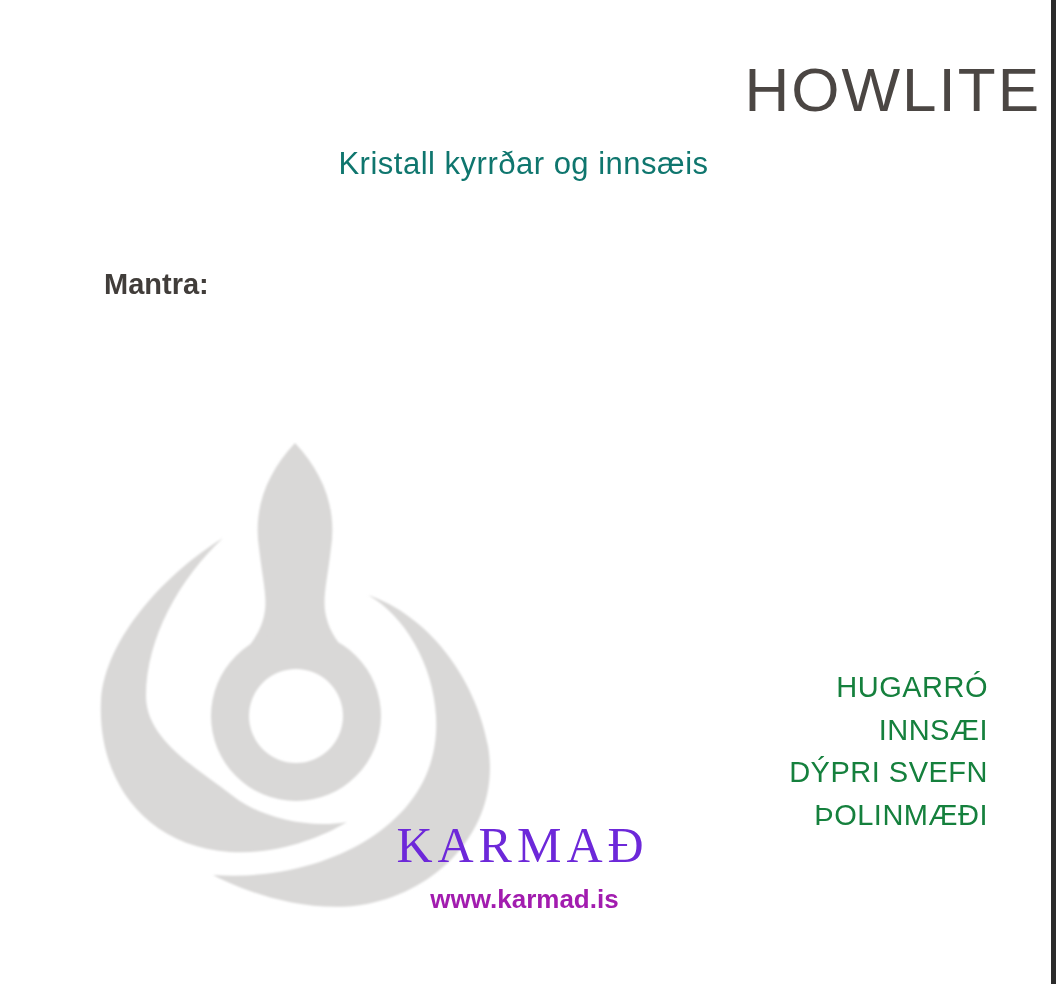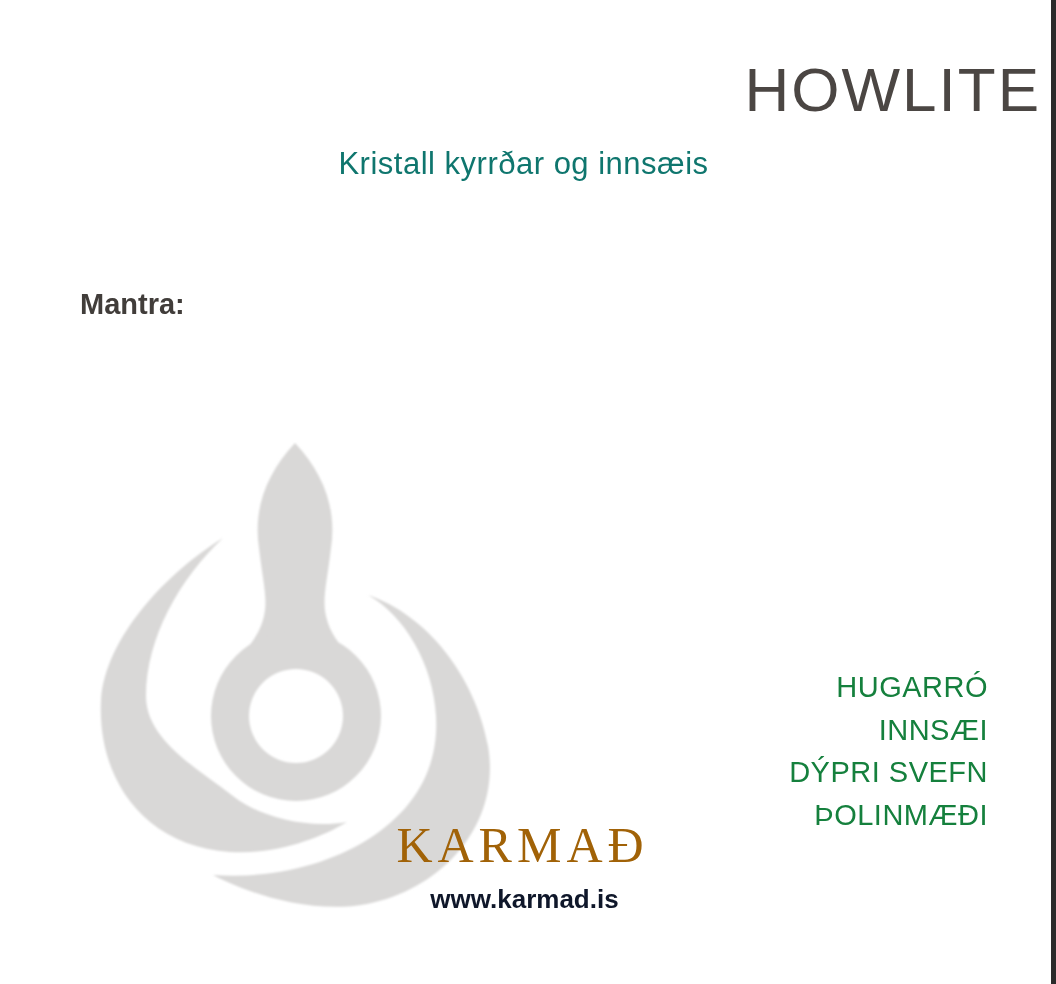--- a/index.html
+++ b/index.html
@@ -20,21 +20,21 @@
     font-size: 62px; font-weight: 300; letter-spacing: 2px;
     color: #4b4643; line-height: 1.15;
   }
   .subtitle {
     position: absolute; left: 0; top: 145px; width: 1047px;
     text-align: center;
     font-size: 31px; font-weight: 300; letter-spacing: 0.5px;
     color: #0f766e; line-height: 1.25;
   }
   .mantra {
-    position: absolute; left: 80px; top: 266px; width: 620px; margin-top: 20px;
+    position: absolute; left: 104px; top: 266px; width: 620px;
   }
   .mantra-heading {
     font-size: 29px; font-weight: bold; color: #413d3a;
     line-height: 36px; margin-bottom: 2px;
   }
   .mantra-line {
     font-size: 27px; font-weight: 300; color: #57534f;
     line-height: 37px; white-space: nowrap;
   }
   .logo-svg {
@@ -47,26 +47,26 @@
   }
   .keyword-item {
     font-size: 29px; font-weight: 300; color: #15803d;
     letter-spacing: 0.5px; line-height: 42.5px; white-space: nowrap;
   }
   .wordmark {
     position: absolute; left: 0; top: 818px; width: 1045px;
     text-align: center; z-index: 2;
     font-family: "Liberation Serif", serif;
     font-size: 50px; font-weight: 400; letter-spacing: 5px;
-    color: #a16207; line-height: 1.1;
+    color: #6d28d9; line-height: 1.1;
   }
   .website {
     position: absolute; left: 0; top: 884px; width: 1049px;
     text-align: center; z-index: 2;
-    font-size: 26px; font-weight: bold; color: #0f172a;
+    font-size: 26px; font-weight: bold; color: #a21caf;
     line-height: 1.2;
   }
   .edge-strip {
     position: absolute; right: 0; top: 0;
     width: 5px; height: 984px;
     background: #2b2b2b; z-index: 3;
   }
 </style>
 </head>
 <body>

